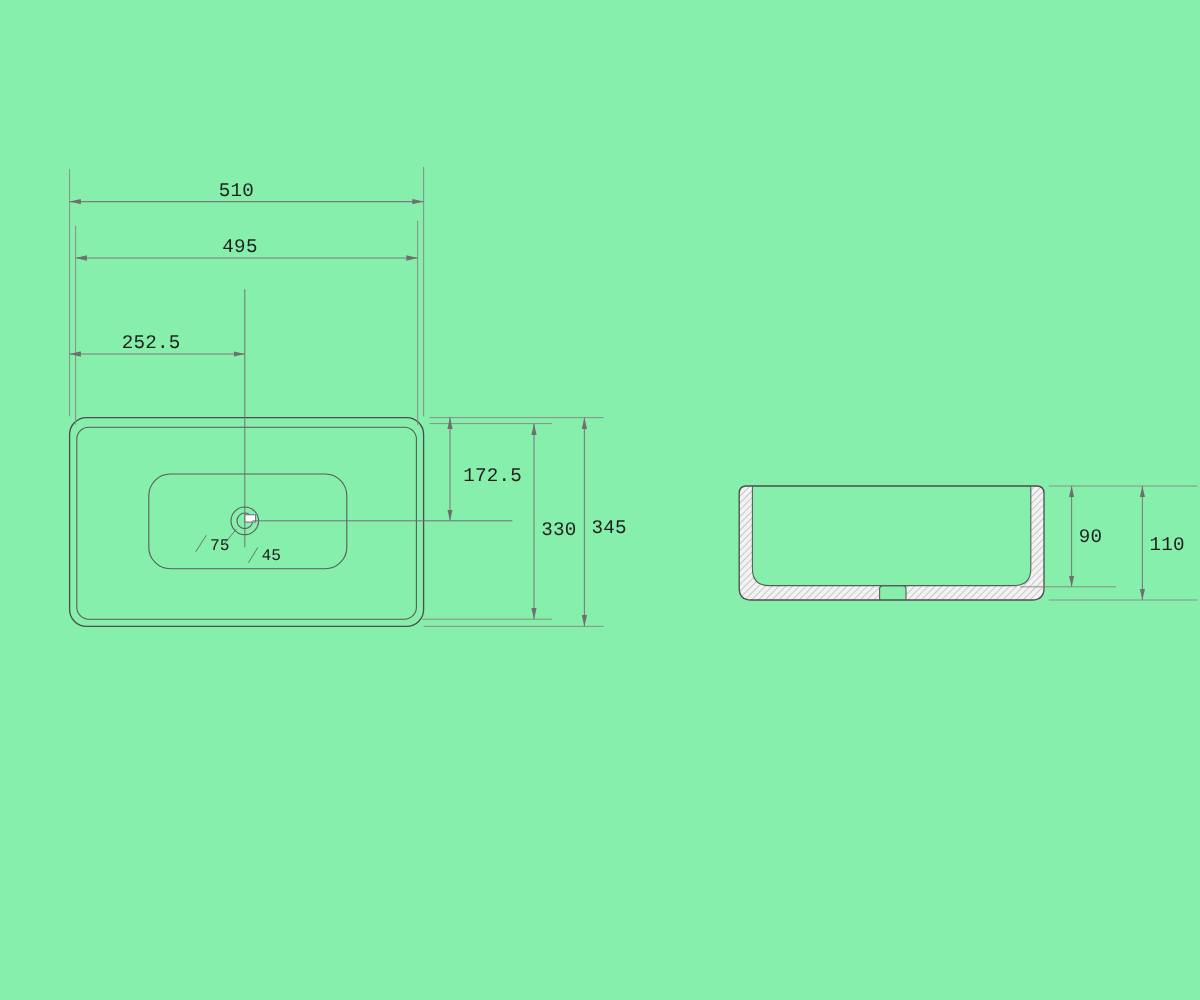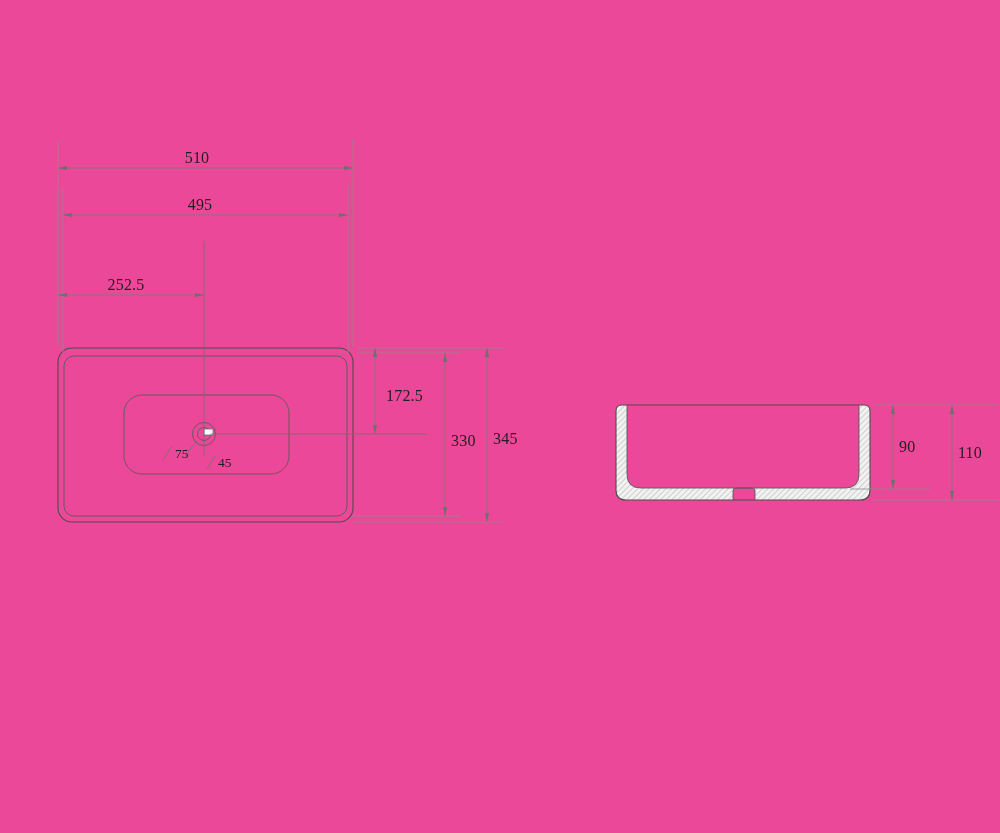--- a/index.html
+++ b/index.html
@@ -1,20 +1,20 @@
 <!DOCTYPE html>
 <html><head>
 <meta charset="utf-8">
 <style>
   html,body{margin:0;padding:0;background:#ffffff;}
   .stage{
     position:relative;
     width:1000px;height:833px;
-    background:#ec4899;
-    font-family:Liberation Serif, serif;
+    background:#86efac;
+    font-family:Liberation Mono, monospace;
   }
   svg{display:block;}
   .outline{stroke:#4d4d4d;stroke-width:1.1;fill:none;}
   .outline-thin{stroke:#5a5a5a;stroke-width:0.9;fill:none;}
   .dim{stroke:#7c7c7c;stroke-width:0.9;fill:none;}
   .ext{stroke:#8a8a8a;stroke-width:0.8;fill:none;}
   .center{stroke:#6f6f6f;stroke-width:0.8;fill:none;}
   .lbl{fill:#1f1f1f;font-size:16px;letter-spacing:0.2px;}
   .lbl-sm{fill:#1f1f1f;font-size:13.5px;}
   .mat{fill:url(#hatch);stroke:none;}

